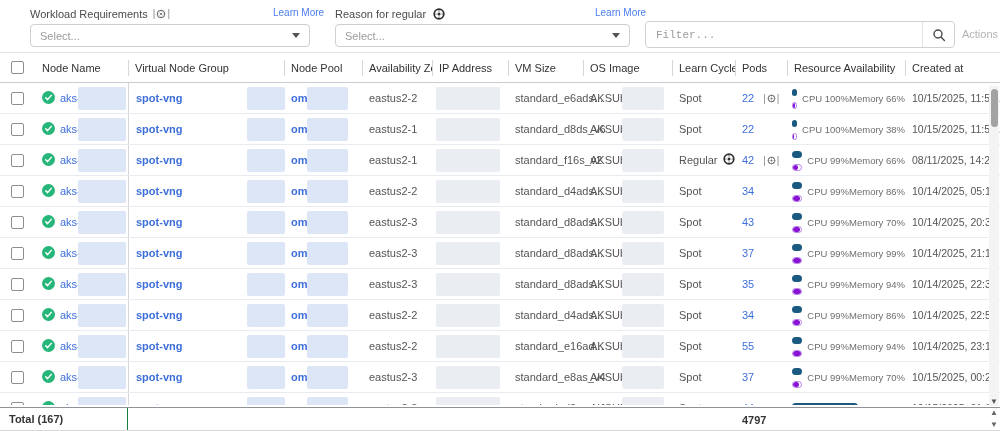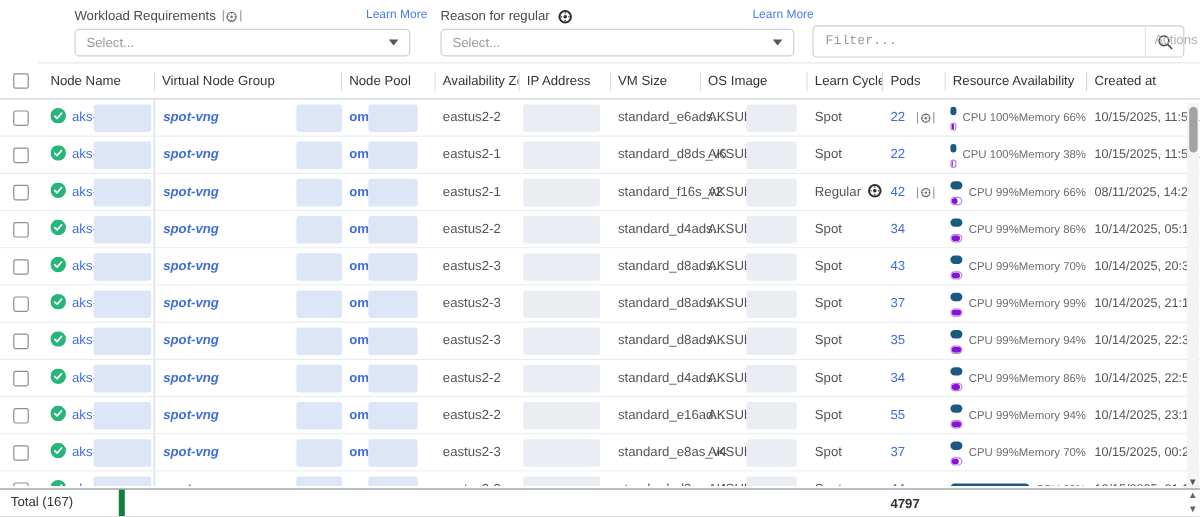--- a/index.html
+++ b/index.html
@@ -1,21 +1,21 @@
 <!DOCTYPE html>
 <html><head>
 <meta charset="utf-8">
 <style>
   * { margin:0; padding:0; box-sizing:border-box; }
   html,body { width:1000px; height:431px; background:#fff; overflow:hidden;
     font-family:"Liberation Sans", sans-serif; }
   .app { position:relative; width:1000px; height:431px; background:#fff; }
 
   
-  .topbar { position:relative; height:53px; border-bottom:1px solid #e2e2e2; background:#fff;margin-left:32px; }
+  .topbar { position:relative; height:53px; border-bottom:1px solid #e2e2e2; background:#fff; }
   .fgroup { position:absolute; top:6px; }
   .fgroup.g1 { left:30px; width:280px; }
   .fgroup.g2 { left:335px; width:295px; }
   .flabel-row { display:flex; align-items:center; font-size:11px; color:#4a4a4a; height:15px; }
   .flabel { font-weight:400; }
   .pipe-icon { display:inline-flex; align-items:center; gap:1px; margin-left:5px; color:#6b6b6b; }
   .pipe-icon .bar { font-size:10px; color:#8a8a8a; }
   .learnmore { position:absolute; top:7px; font-size:10px; color:#4a7df0; cursor:pointer; }
   .lm1 { left:273px; } .lm2 { left:595px; }
   .select { position:absolute; top:24px; height:23px; border:1px solid #cfcfcf; border-radius:4px;
@@ -43,21 +43,21 @@
     border-left:1px solid #d4d7db; }
   .th-check { justify-content:center; padding-left:0; }
   .checkbox { width:13px; height:13px; border:1px solid #8e8e8e; border-radius:2px;
     background:#fff; cursor:pointer; }
 
   .tbody { height:322px; overflow:hidden; position:relative; }
   .tr { height:31px; border-bottom:1px solid #e8ecf0; position:relative; background:#fff; }
   .td { display:flex; align-items:center; font-size:11px; color:#555; padding-left:7px;
     white-space:nowrap; overflow:visible; position:relative; }
   .td-check { justify-content:center; padding-left:0; }
-  .col-vng { border-left:1px solid #d4d7db;font-style:italic; }
+  .col-vng { border-left:1px solid #d4d7db; }
   .link { color:#3e6fd9; text-decoration:none; cursor:pointer; }
   .vng-link { font-weight:700; }
   .okicon { margin-right:5px; flex:0 0 auto; }
   .chip { position:absolute; top:4px; height:23px; border-radius:2px; }
   .chip-blue { background:#dce6f7; }
   .chip-gray { background:#eaeef3; }
   .chip-nm { left:43px; width:48px; }
   .chip-vg { left:118px; width:38px; }
   .chip-np { left:23px; width:41px; }
   .chip-ip { left:4px; width:64px; }
@@ -73,22 +73,22 @@
   .bar-mem-track { height:7px; border-radius:4px; border:1px solid #b77fe8; background:#fff;
     overflow:hidden; }
   .bar-mem-fill { height:100%; background:#8a12d4; border-radius:4px; }
   .bar-labels { display:flex; font-size:9.5px; color:#6e6e6e; }
   .bar-labels span { line-height:13px; }
   .created { font-size:10.5px; color:#555; }
 
   
   .tfoot { position:absolute; left:0; bottom:0; width:1000px; height:24px;
     border-top:1px solid #8f9398; border-bottom:1px solid #d9d9d9; background:#fff; display:flex; }
-  .total-cell { width:104px; border-right:5px solid #15803d; display:flex; align-items:center;
-    padding-left:9px; font-size:11px; font-weight:400; color:#333; }
+  .total-cell { width:128px; border-right:1px solid #15803d; display:flex; align-items:center;
+    padding-left:9px; font-size:11px; font-weight:700; color:#333; }
   .pods-total { position:absolute; left:742px; top:0; height:23px; display:flex; align-items:center;
     font-size:11px; font-weight:700; color:#333; }
 
   
   .vscroll { position:absolute; right:1px; top:86px; width:10px; height:320px; background:#f4f4f4; }
   .vthumb { position:absolute; left:1.5px; top:3px; width:7px; height:38px; background:#a3a3a3;
     border-radius:4px; }
   .varrow { position:absolute; left:0; width:10px; height:10px; display:flex; align-items:center;
     justify-content:center; font-size:8px; color:#555; }
   .varrow.down { bottom:0; }

